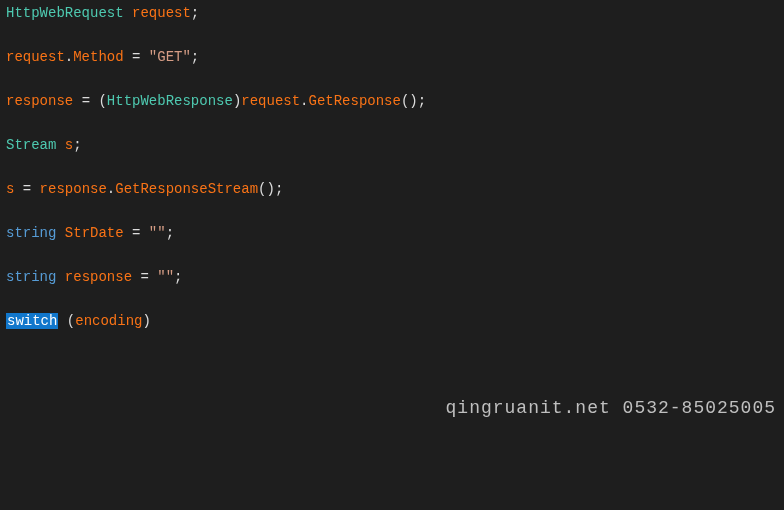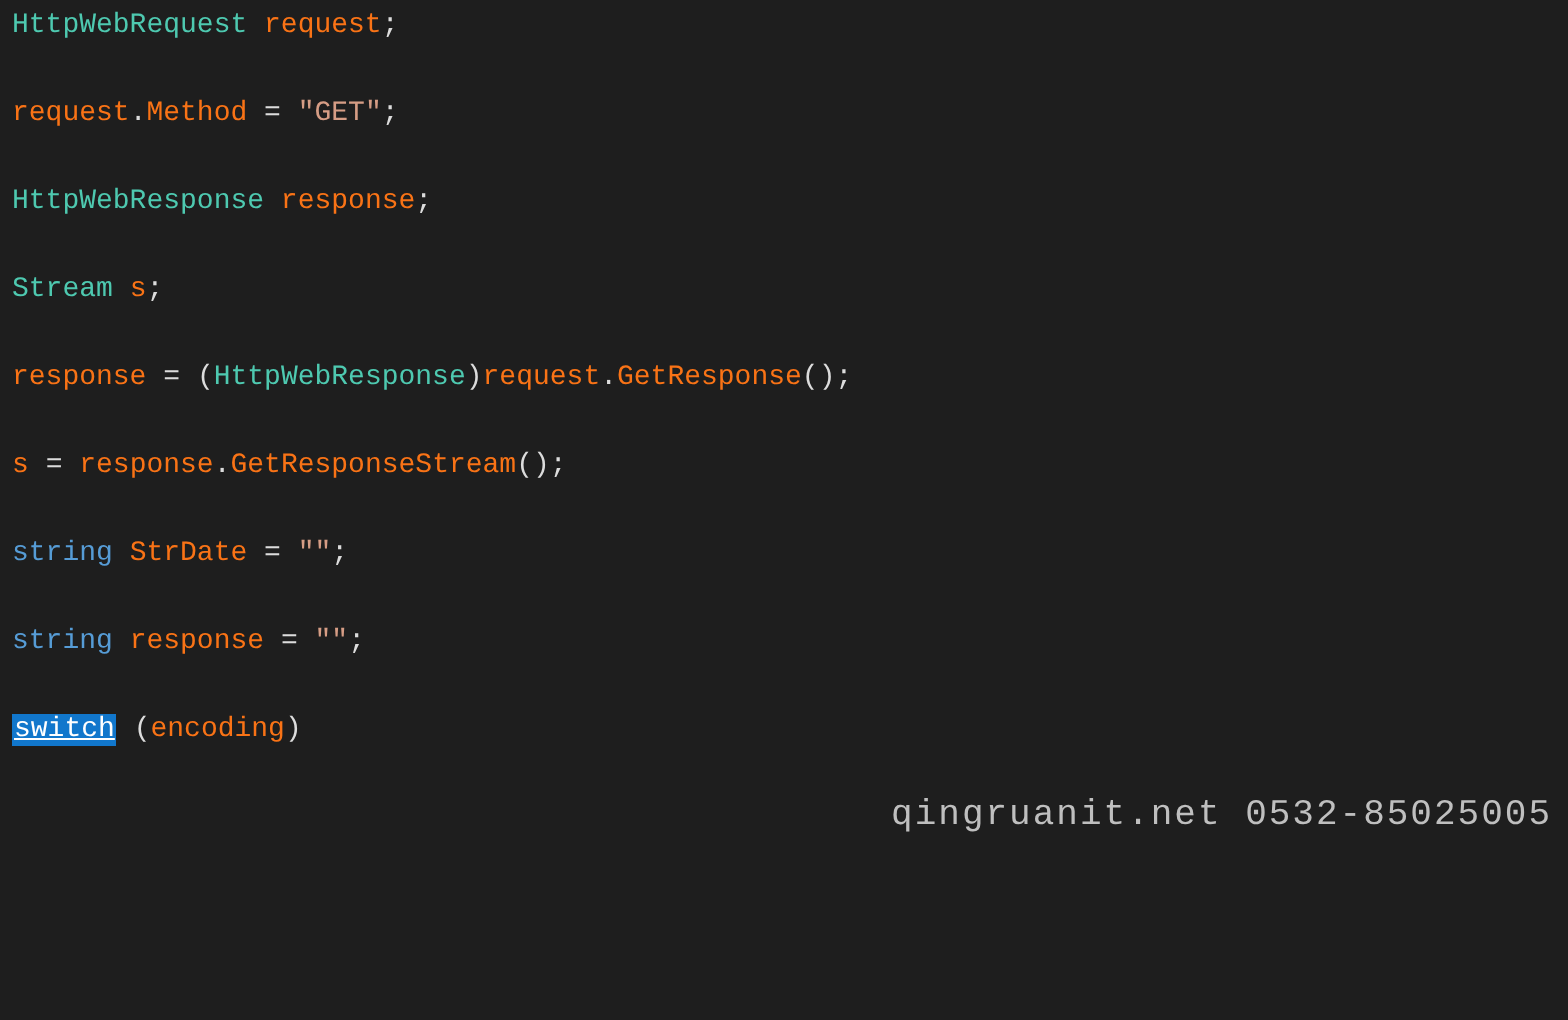--- a/index.html
+++ b/index.html
@@ -12,41 +12,40 @@
     width: 784px;
     height: 510px;
     padding: 2px 6px;
     overflow: hidden;
     position: relative;
   }
   pre { font-family: inherit; white-space: pre; }
   .line { display: block; }
   .type { color: #4ec9b0; text-align: right; }
   .kw { color: #569cd6; }
-  .kw-box { color: #ffffff; background: #1177cc; padding: 0 1px; text-decoration: underline; }
+  .kw-box { color: #ffffff; background: #1177cc; padding: 0 1px; }
   .str { color: #d69d85; }
   .id { color: #f97316; }
   .pun { color: #dcdcdc; }
   .wm {
     position: absolute;
     right: 8px;
     top: 397px;
     color: #bfbfbf;
     font-size: 18px;
     letter-spacing: 1px;
   }
 </style>
 </head>
 <body>
 
 <pre id="code-block"><span class="line"><span class="type">HttpWebRequest</span><span class="id"> request</span><span class="pun">;</span></span>
 <span class="line"><span class="id">request</span><span class="pun">.</span><span class="id">Method </span><span class="pun">=</span><span class="id"> </span><span class="str">"GET"</span><span class="pun">;</span></span>
-<span class="line"><span class="type">HttpWebResponse</span><span class="id"> response</span><span class="pun">;</span></span>
+<span class="line"><span class="id">response </span><span class="pun">=</span><span class="id"> </span><span class="pun">(</span><span class="type">HttpWebResponse</span><span class="pun">)</span><span class="id">request</span><span class="pun">.</span><span class="id">GetResponse</span><span class="pun">();</span></span>
 <span class="line"><span class="type">Stream</span><span class="id"> s</span><span class="pun">;</span></span>
-<span class="line"><span class="id">response </span><span class="pun">=</span><span class="id"> </span><span class="pun">(</span><span class="type">HttpWebResponse</span><span class="pun">)</span><span class="id">request</span><span class="pun">.</span><span class="id">GetResponse</span><span class="pun">();</span></span>
 <span class="line"><span class="id">s </span><span class="pun">=</span><span class="id"> response</span><span class="pun">.</span><span class="id">GetResponseStream</span><span class="pun">();</span></span>
 <span class="line"><span class="kw">string</span><span class="id"> StrDate </span><span class="pun">=</span><span class="id"> </span><span class="str">""</span><span class="pun">;</span></span>
 <span class="line"><span class="kw">string</span><span class="id"> response </span><span class="pun">=</span><span class="id"> </span><span class="str">""</span><span class="pun">;</span></span>
 <span class="line"><span class="kw-box">switch</span><span class="id"> </span><span class="pun">(</span><span class="id">encoding</span><span class="pun">)</span></span>
 
 
 
 
 
 

